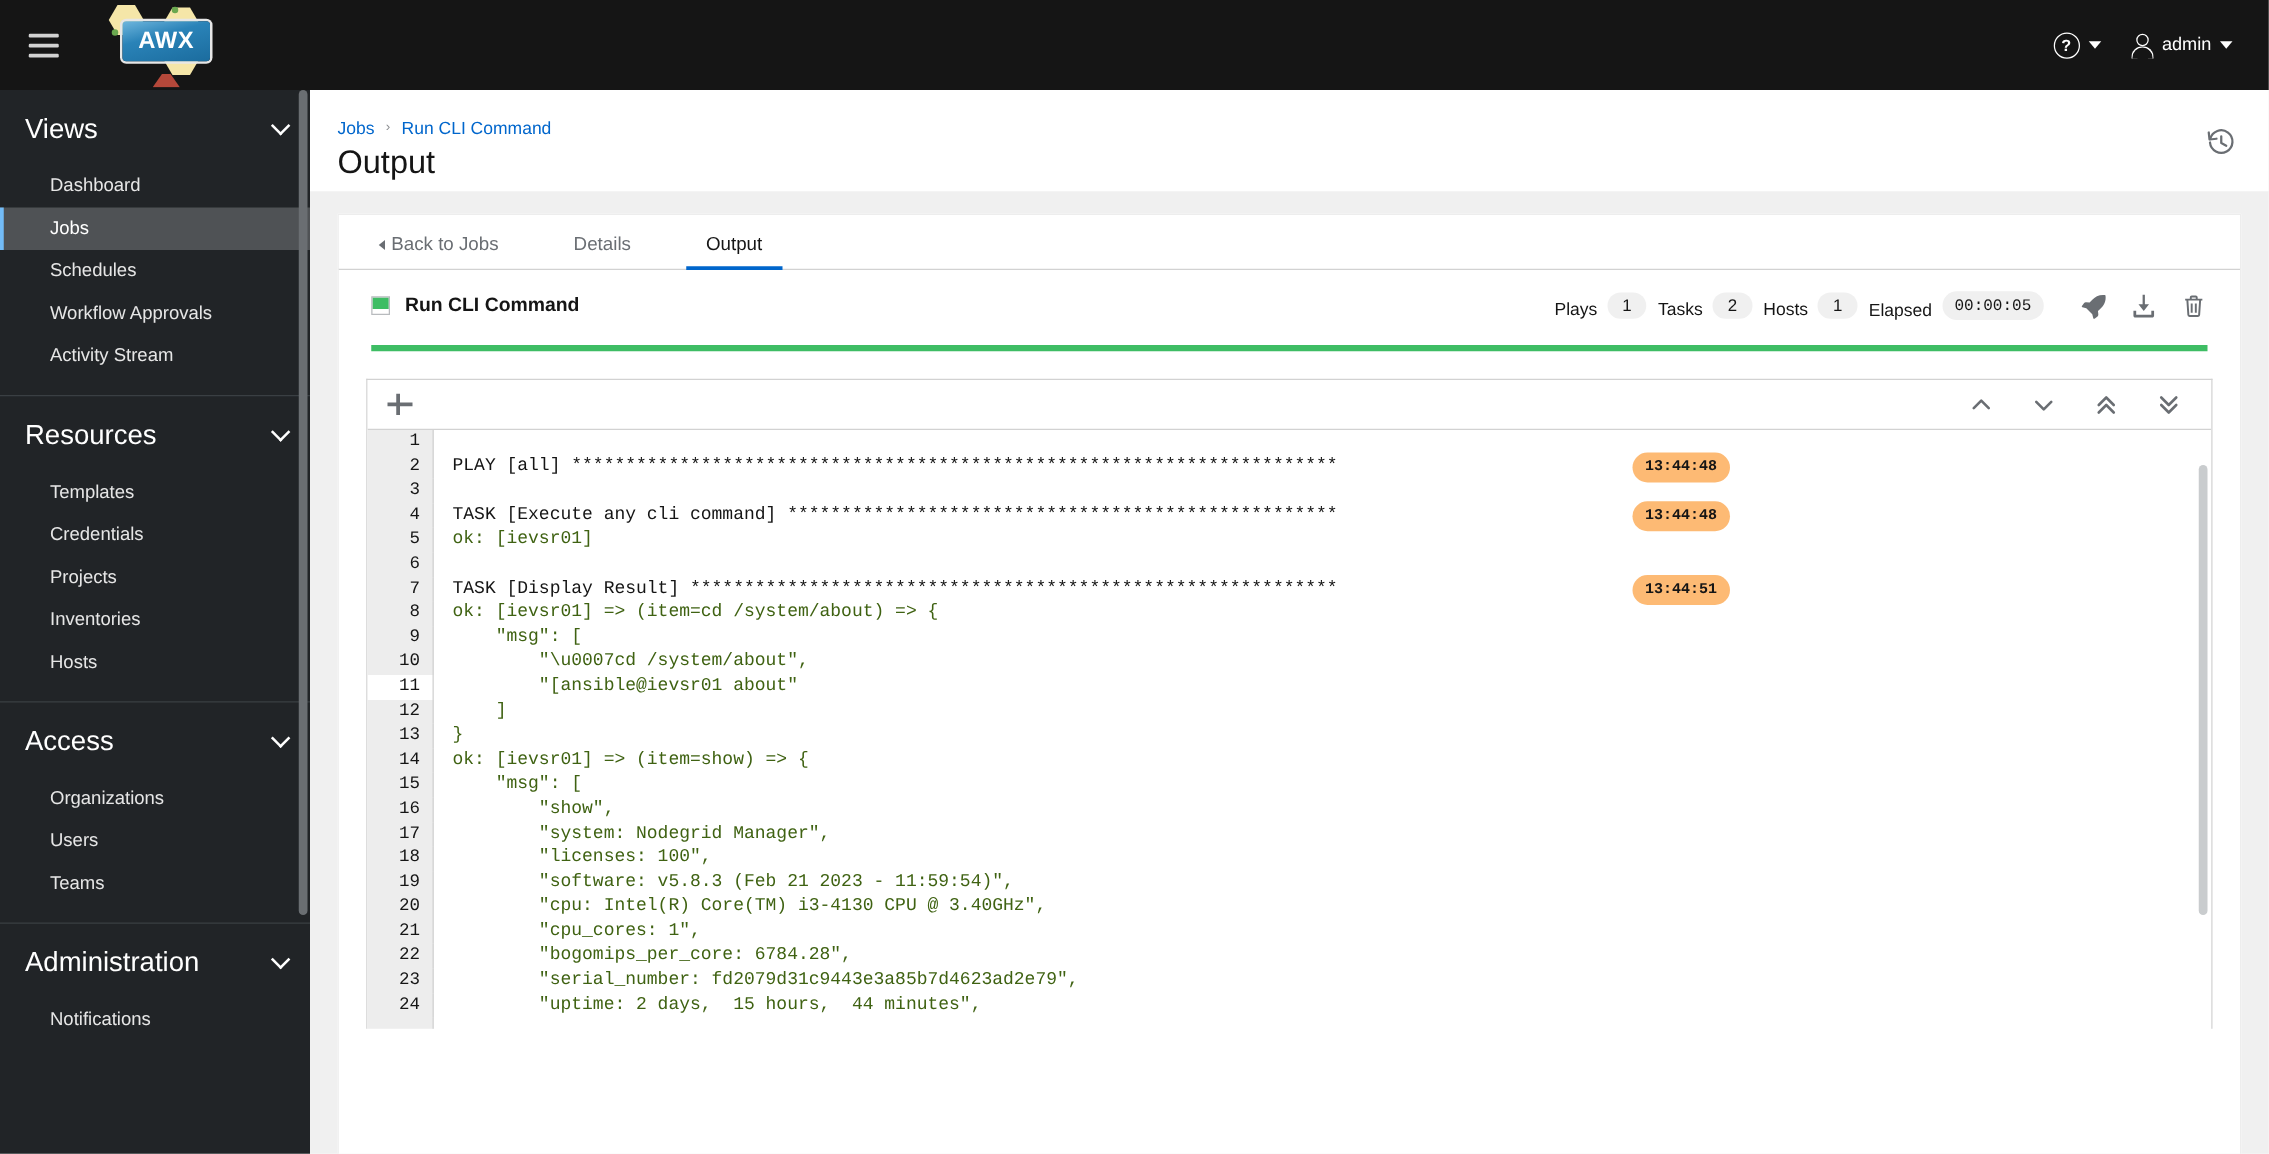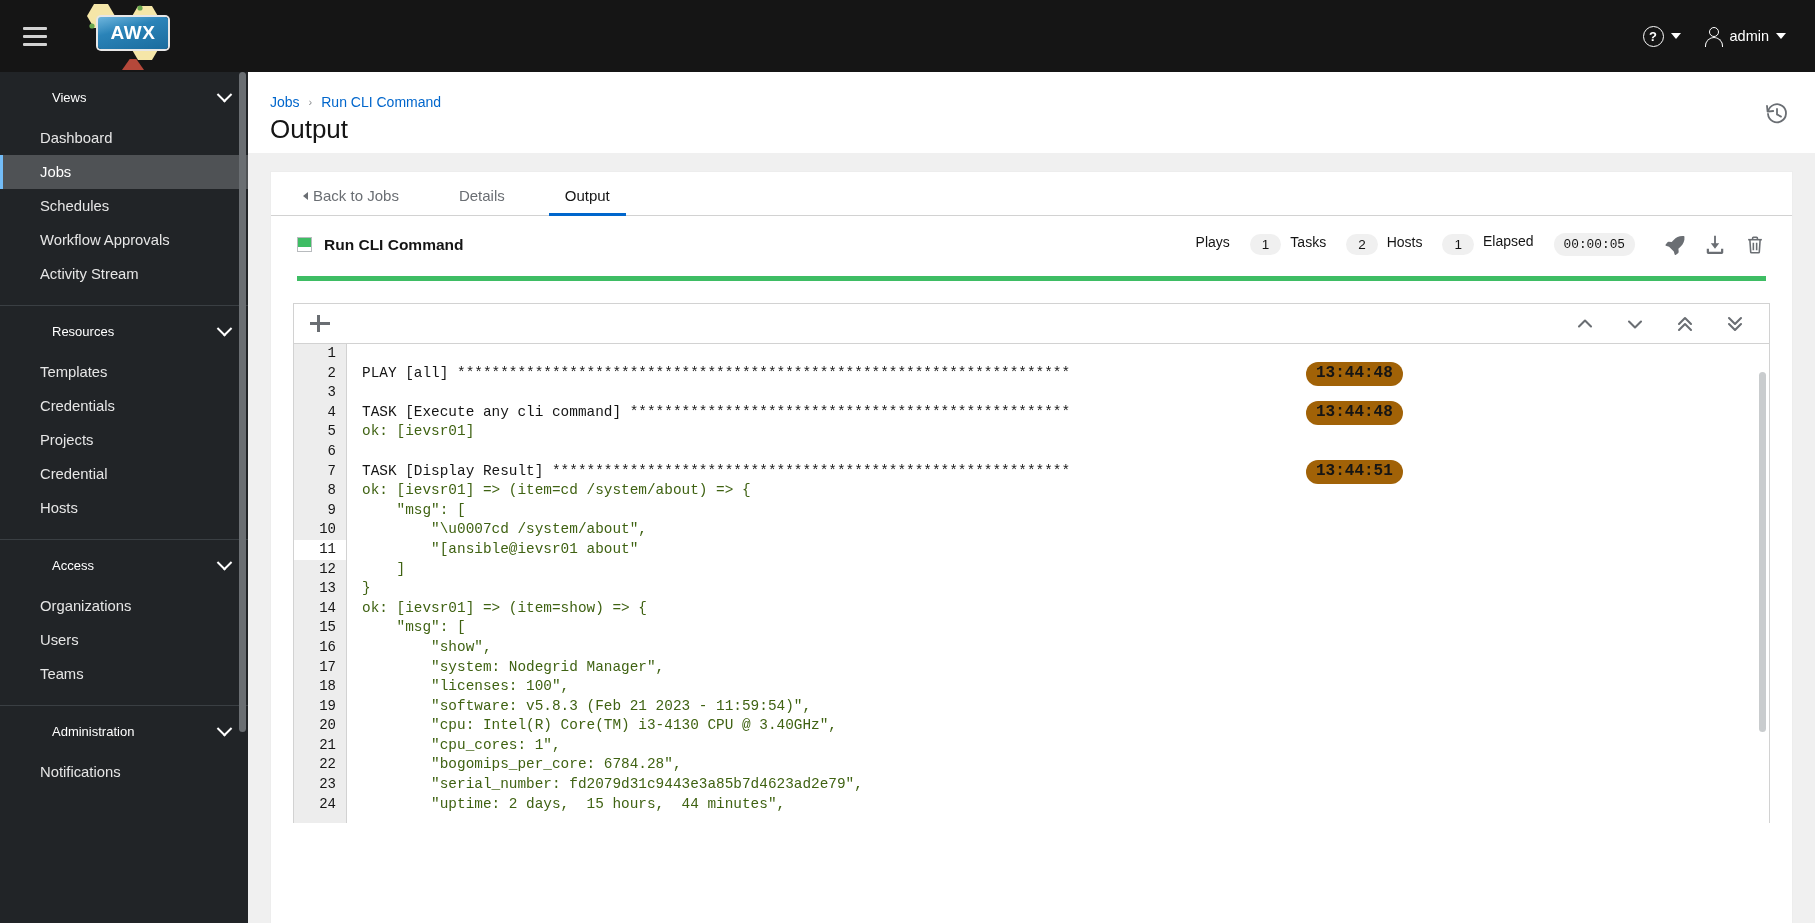--- a/index.html
+++ b/index.html
@@ -98,21 +98,21 @@
     position: absolute; top: 72px; left: 0;
     width: 248px; height: 851px;
     background: #212427;
     overflow: hidden;
     z-index: 20;
   }
   .nav-section { padding: 0; }
   .nav-group-hd {
     display: flex; align-items: center; justify-content: space-between;
     padding: 18px 18px 16px 20px;
-    color: #fff; font-size: 13px; cursor: pointer; margin-left: 32px;
+    color: #fff; font-size: 22px; cursor: pointer;
   }
   .chev {
     width: 11px; height: 11px;
     border-right: 2.2px solid #fff;
     border-bottom: 2.2px solid #fff;
     transform: rotate(45deg) translate(-2px,-2px);
   }
   .nav-item {
     position: relative;
     padding: 9px 0 9px 40px;
@@ -206,21 +206,21 @@
     background: linear-gradient(#3ebd64 0 68%, #fff 68% 100%);
     margin-right: 12px;
   }
   .job-name {
     font-size: 15.5px; font-weight: 700; color: #151515;
   }
   .job-stats {
     margin-left: auto;
     display: flex; align-items: center; gap: 9px;
   }
-  .stat { display: flex; align-items: flex-start; gap: 20px; }
+  .stat { display: flex; align-items: flex-end; gap: 8px; }
   .stat-label { font-size: 14px; color: #151515; }
   .pill {
     background: #f0f0f0; border-radius: 20px;
     padding: 3px 12px; font-size: 13.5px; color: #151515;
     min-width: 28px; text-align: center;
   }
   .pill.mono { font-family: "Liberation Mono", monospace; font-size: 12.8px; padding: 4px 10px; }
   .job-actions { display: flex; align-items: center; gap: 18px; margin-left: 20px; }
   .act-ico { width: 22px; height: 22px; cursor: pointer; }
 
@@ -287,24 +287,24 @@
   }
   .line.hl .lnum { background: #fff; }
   .ltext {
     padding-left: 15px;
     color: #151515;
   }
   .ltext.green { color: #3f6212; }
   .ts {
     position: absolute;
     left: 1012px; top: -1.5px;
-    background: #a16207;
+    background: #fdba74;
     border-radius: 20px;
     padding: 2px 10px;
-    font-size: 16px;
+    font-size: 12px;
     font-weight: 700;
     color: #151515;
     font-family: "Liberation Mono", monospace;
   }
   .vscroll {
     position: absolute; right: 3px; top: 28px;
     width: 7px; height: 360px;
     background: #c9ccce; border-radius: 4px;
   }
 </style>
@@ -361,21 +361,21 @@
       </div>
       <div class="nav-sep"></div>
       <div class="nav-section">
         <div class="nav-group-hd">
           <span>Resources</span>
           <span class="chev"></span>
         </div>
         <div class="nav-item"><span>Templates</span></div>
         <div class="nav-item"><span>Credentials</span></div>
         <div class="nav-item"><span>Projects</span></div>
-        <div class="nav-item"><span>Credential</span></div>
+        <div class="nav-item"><span>Inventories</span></div>
         <div class="nav-item"><span>Hosts</span></div>
       </div>
       <div class="nav-sep"></div>
       <div class="nav-section">
         <div class="nav-group-hd">
           <span>Access</span>
           <span class="chev"></span>
         </div>
         <div class="nav-item"><span>Organizations</span></div>
         <div class="nav-item"><span>Users</span></div>

